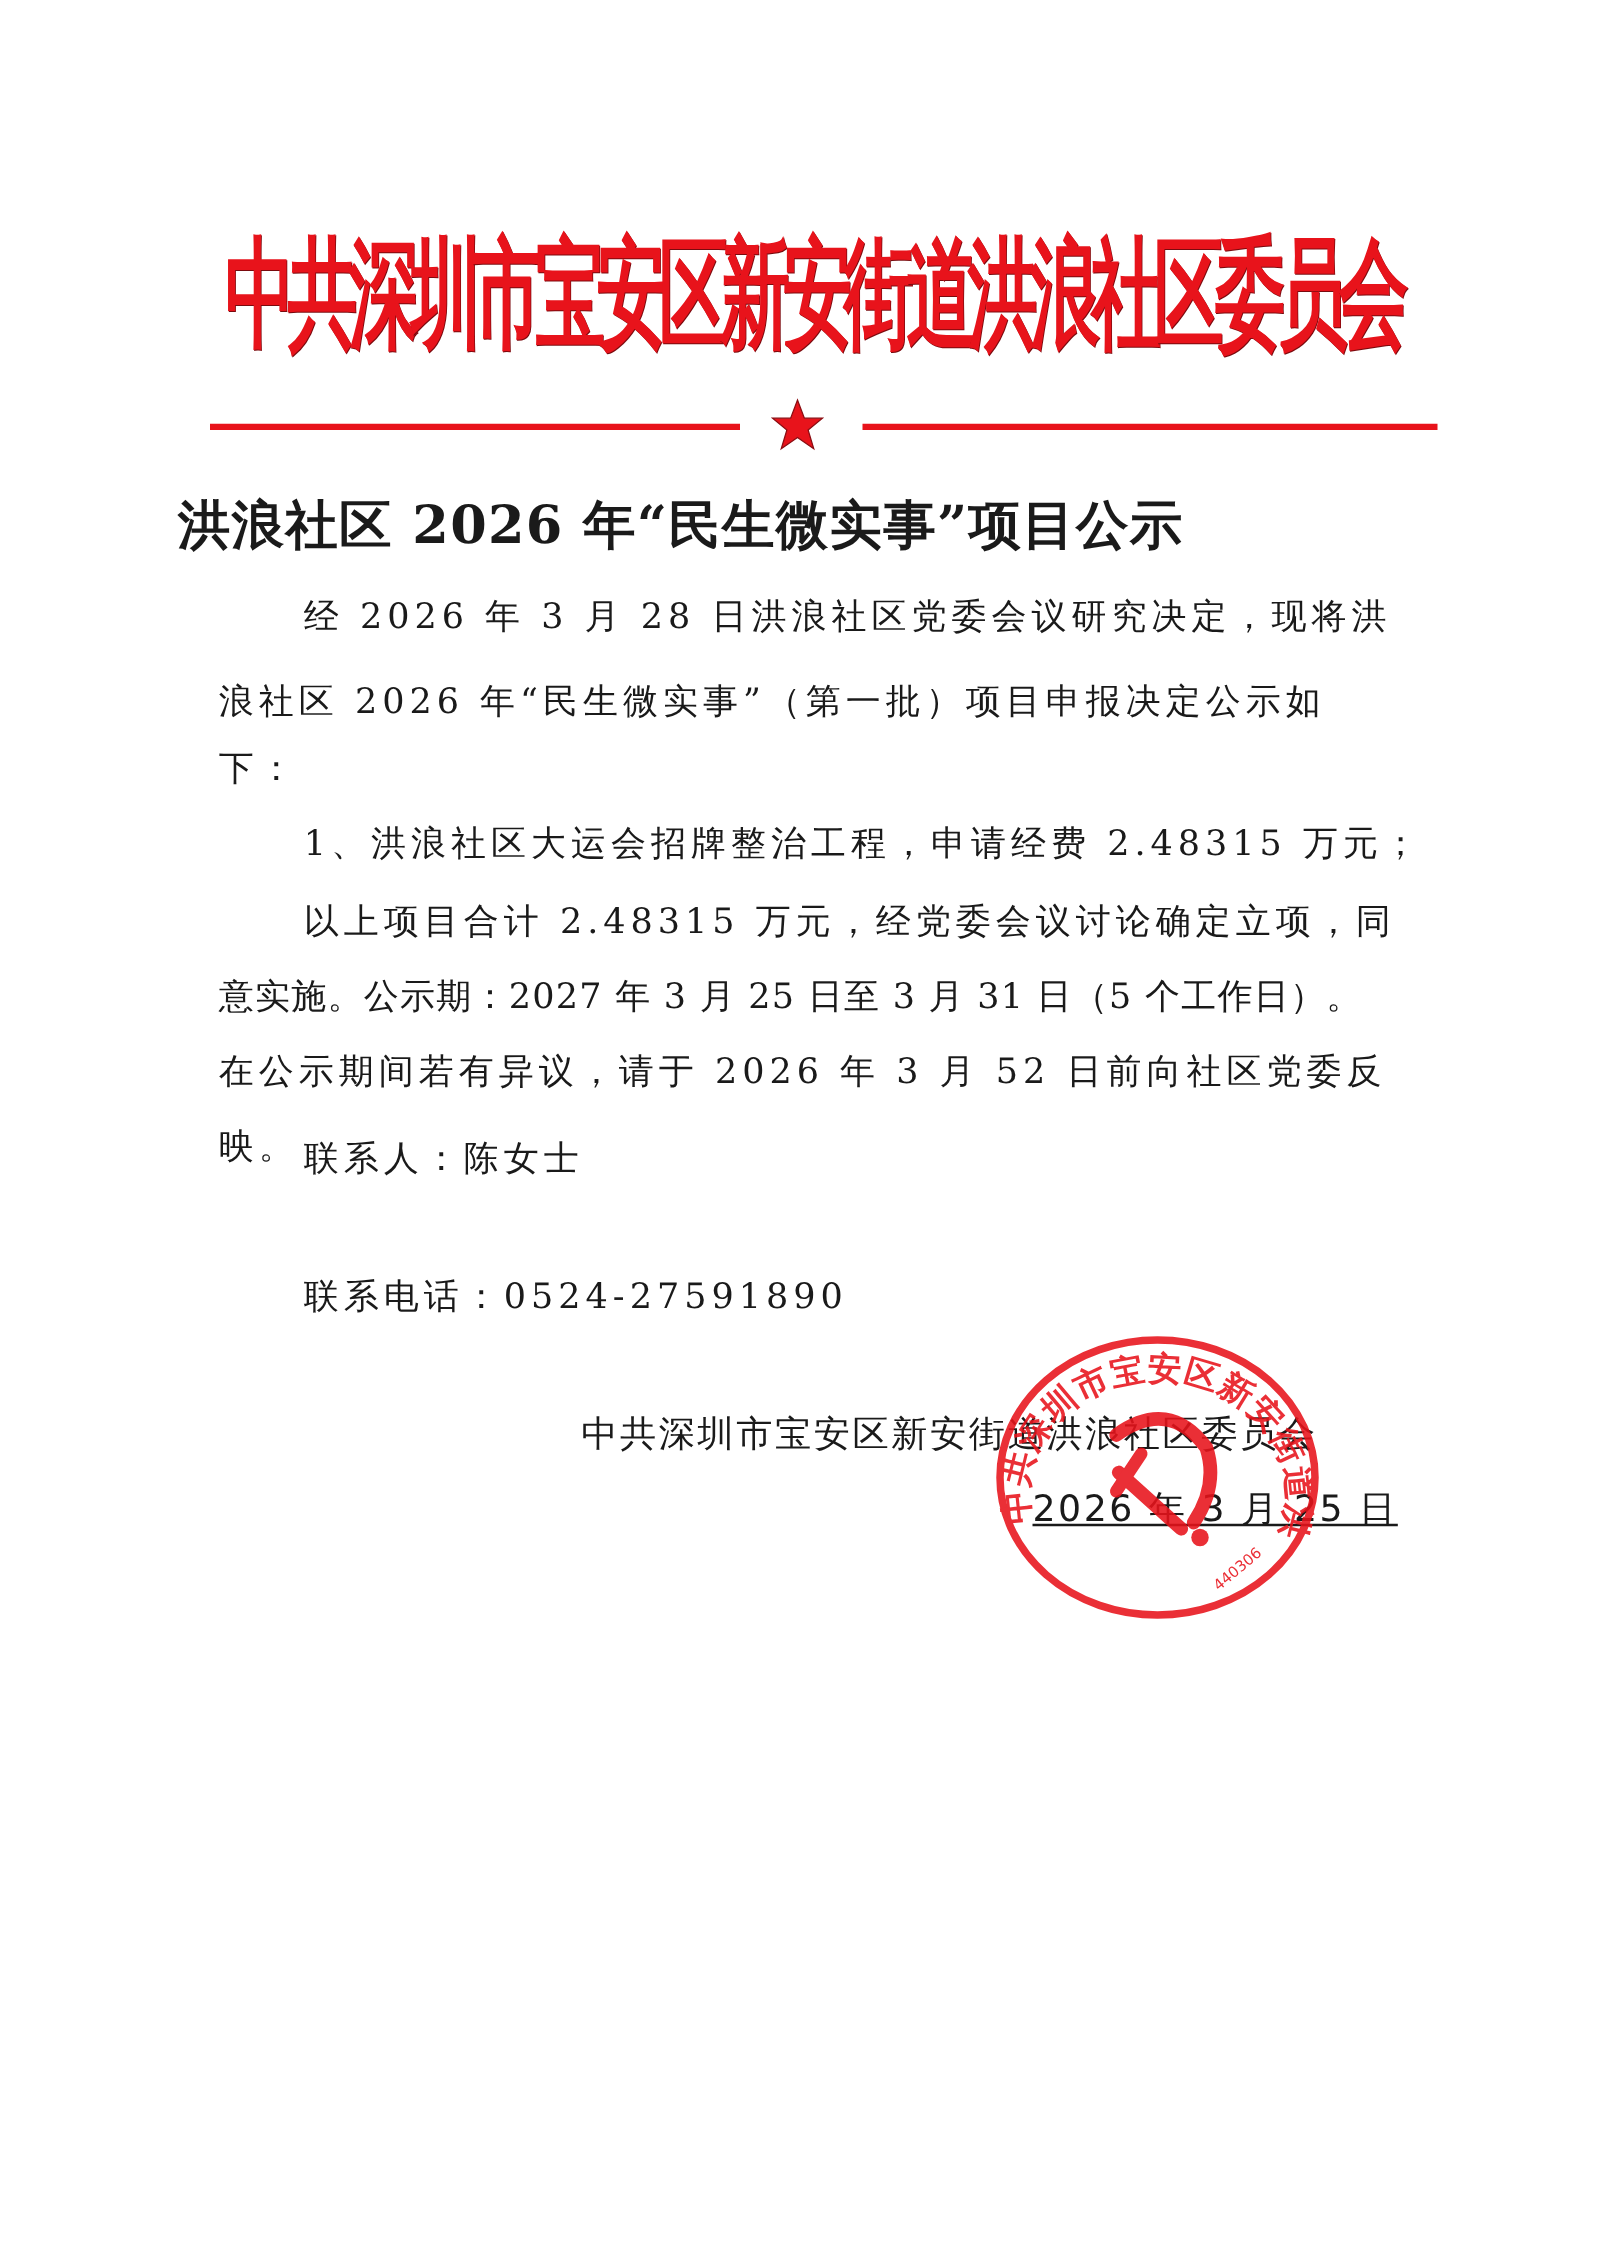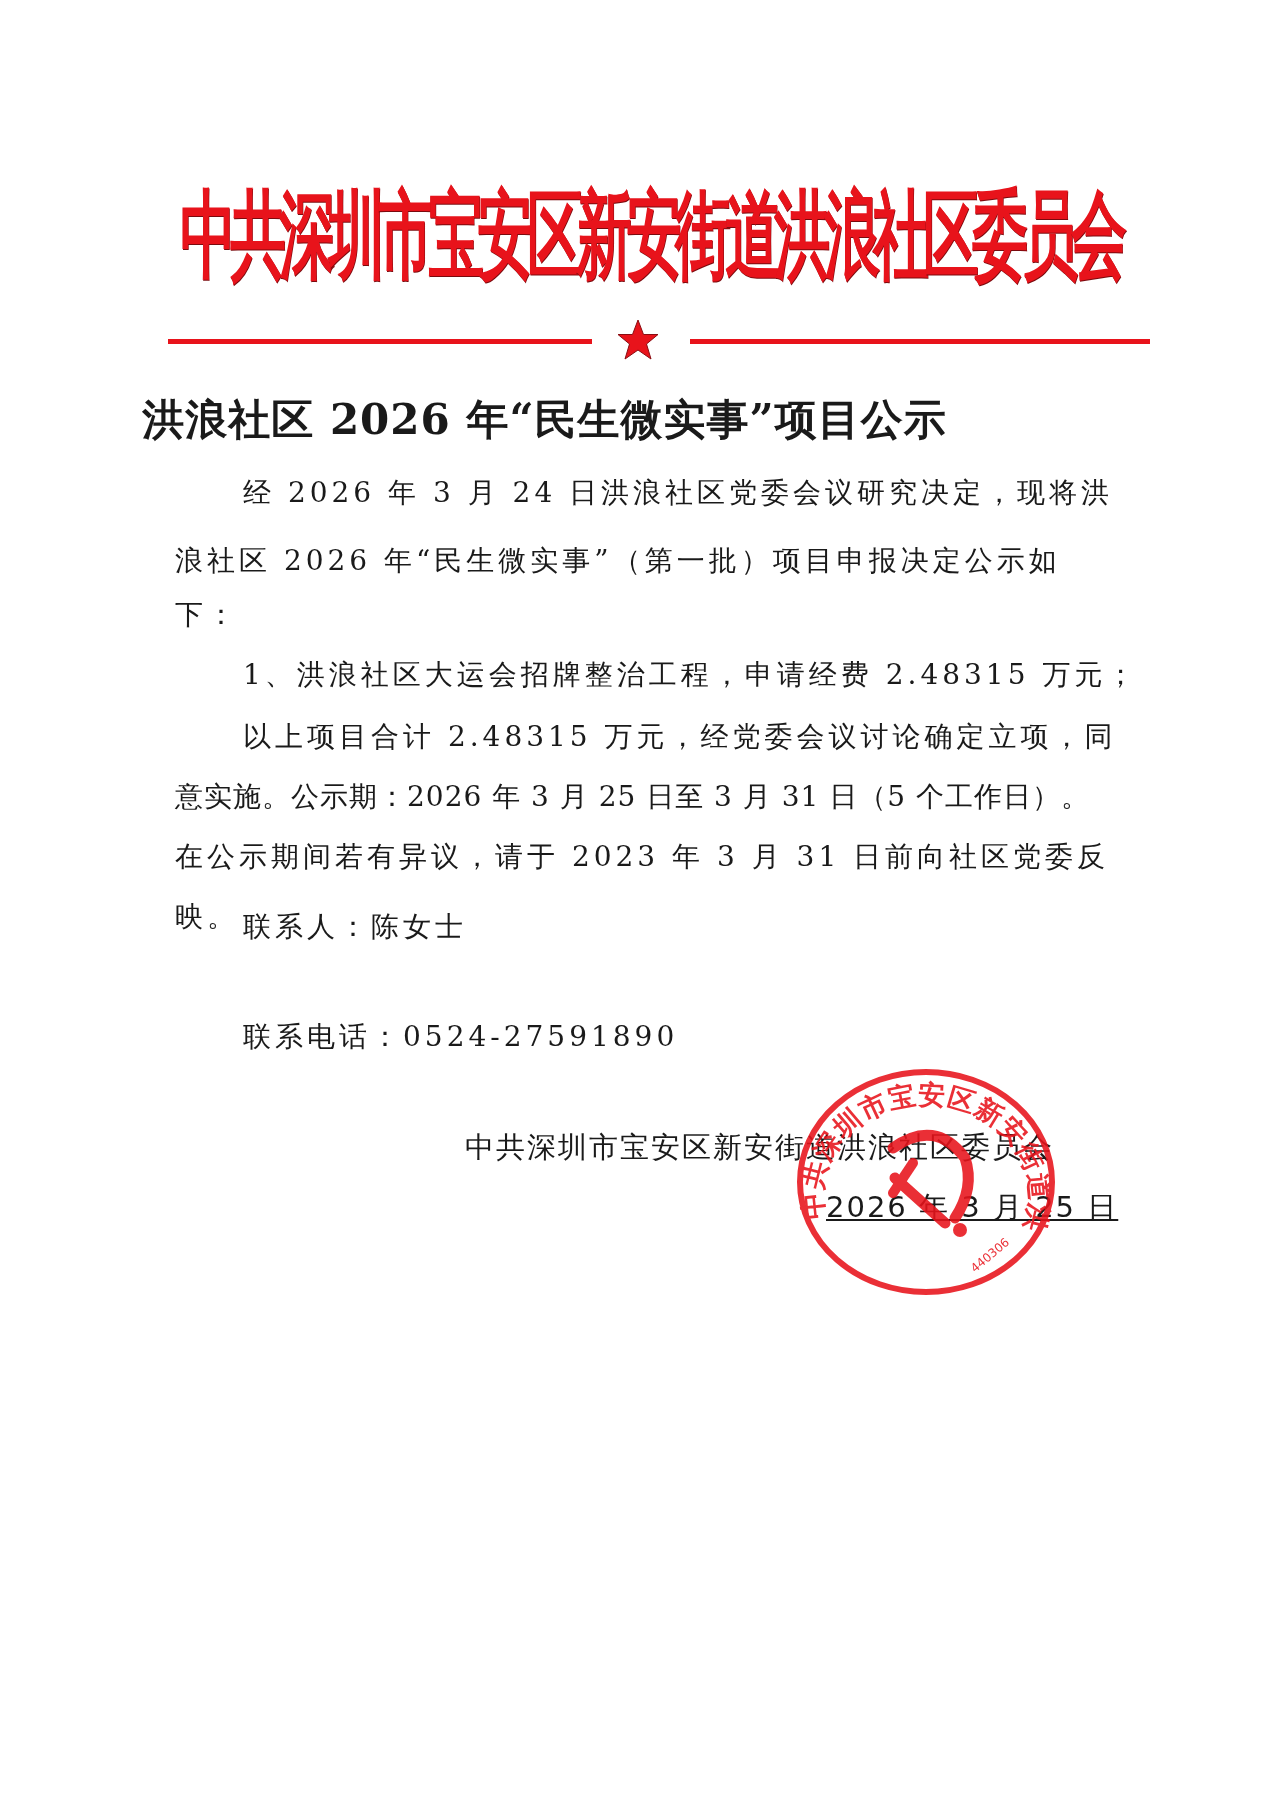--- a/index.html
+++ b/index.html
@@ -52,27 +52,27 @@
 
 <div class="rule left"></div>
 <svg class="star" viewBox="0 0 44 44">
   <polygon points="22,2 27.5,16.5 42,16.5 30.5,26 35,41 22,32 9,41 13.5,26 2,16.5 16.5,16.5" fill="#e8131b" stroke="#8a0d12" stroke-width="1"></polygon>
 </svg>
 <div class="rule right"></div>
 
 <div class="title">洪浪社区 2026 年“民生微实事”项目公示</div>
 
 <div class="body-text">
-  <div class="p" style="top:474px;left:68px">经 2026 年 3 月 24 日洪浪社区党委会议研究决定，现将洪</div>
+  <div class="p" style="top:474px;left:68px">经 2026 年 3 月 28 日洪浪社区党委会议研究决定，现将洪</div>
   <div class="p" style="top:542px">浪社区 2026 年“民生微实事”（第一批）项目申报决定公示如</div>
   <div class="p" style="top:596px">下：</div>
   <div class="p" style="top:656px;left:68px">1、洪浪社区大运会招牌整治工程，申请经费 2.48315 万元；</div>
   <div class="p" style="top:718px;left:68px">以上项目合计 2.48315 万元，经党委会议讨论确定立项，同</div>
-  <div class="p" style="top:778px;letter-spacing:1px">意实施。公示期：2026 年 3 月 25 日至 3 月 31 日（5 个工作日）。</div>
-  <div class="p" style="top:838px">在公示期间若有异议，请于 2023 年 3 月 31 日前向社区党委反</div>
+  <div class="p" style="top:778px;letter-spacing:1px">意实施。公示期：2027 年 3 月 25 日至 3 月 31 日（5 个工作日）。</div>
+  <div class="p" style="top:838px">在公示期间若有异议，请于 2026 年 3 月 52 日前向社区党委反</div>
   <div class="p" style="top:898px">映。</div>
   <div class="p" style="top:908px;left:68px">联系人：陈女士</div>
   <div class="p" style="top:1018px;left:68px">联系电话：0524-27591890</div>
 </div>
 <style>.body-text .p { top: 0; } .body-text { top: 0; }</style>
 
 <div class="signature">中共深圳市宝安区新安街道洪浪社区委员会</div>
 <div class="date">2026 年 3 月 25 日</div>
 
 <svg class="seal" viewBox="0 0 262 228">

